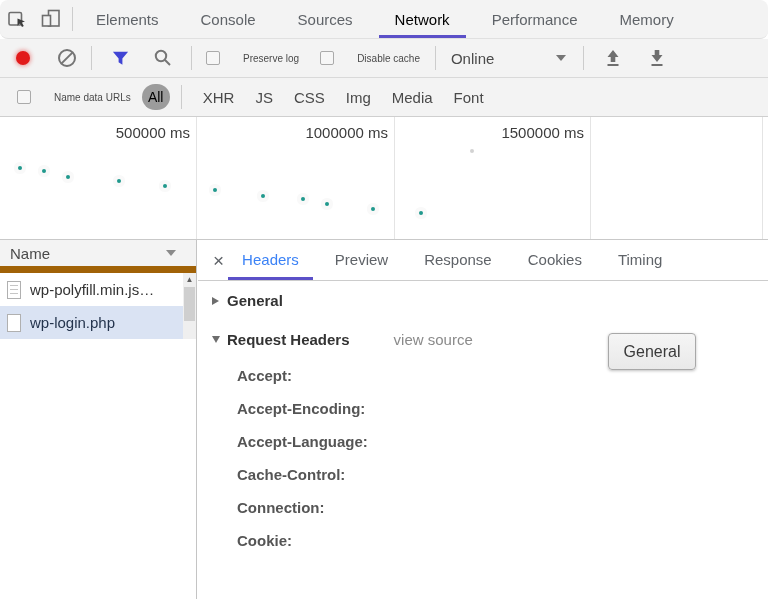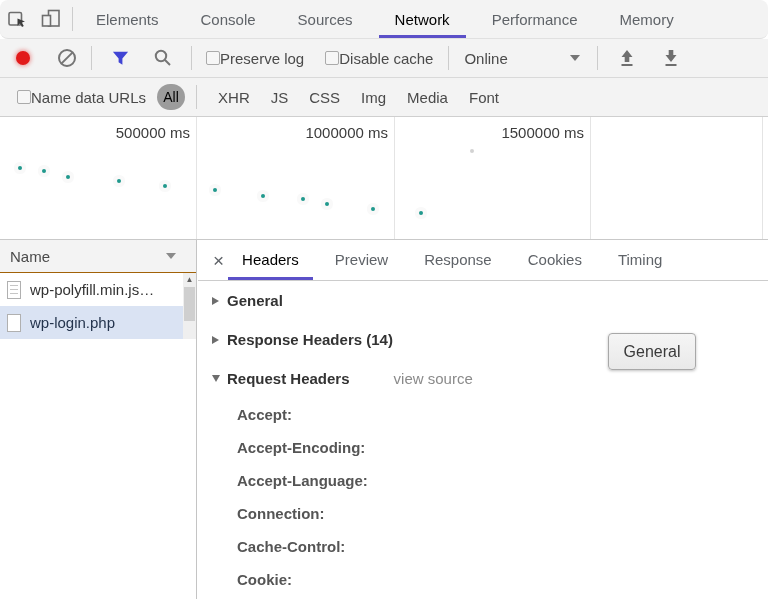--- a/index.html
+++ b/index.html
@@ -45,21 +45,21 @@
     background:#757575; transform:rotate(-45deg);
   }
   .toolbar .divider.d1 { margin-left:15px; }
   .funnel { margin-left:19px; }
   .search { margin-left:23px; }
   .chk-group { display:flex; align-items:center; }
   .checkbox {
     width:14px; height:14px; border:1px solid #aaa; border-radius:2px;
     background:#f6f6f6; flex:0 0 14px;
   }
-  .chk-label { margin-left:0; font-size:15px; color:#4a4a4a; white-space:nowrap; }
+  .chk-label { margin-left:23px; font-size:10px; color:#4a4a4a; white-space:nowrap; }
   .toolbar .divider.d2 { margin-left:18px; }
   .g-preserve { margin-left:14px; }
   .g-disable { margin-left:21px; }
   .toolbar .divider.d3 { margin-left:15px; }
   .throttle { display:flex; align-items:center; margin-left:15px; }
   .throttle-label { font-size:15px; color:#4a4a4a; }
   .caret-down {
     width:0; height:0; border-left:5px solid transparent; border-right:5px solid transparent;
     border-top:6px solid #757575;
   }
@@ -103,21 +103,21 @@
     box-shadow:0 0 0 4px rgba(130,130,130,.05);
   }
   .dot.muted { background:#d2d2d2; box-shadow:none; }
 
   
   .left-panel {
     position:absolute; left:0; top:240px; width:197px; height:359px;
     border-right:1px solid #c4c4c4; background:#fff;
   }
   .name-header {
-    height:33px; background:#f3f3f3; border-bottom:1px solid #a16207;
+    height:33px; background:#f3f3f3; border-bottom:7px solid #a16207;
     display:flex; align-items:center; padding-left:10px; position:relative;
     font-size:15px; color:#4a4a4a;
   }
   .name-header .caret-down {
     position:absolute; right:20px;
     border-left:5px solid transparent; border-right:5px solid transparent; border-top:6px solid #8a8a8a;
   }
   .req-row { height:33px; display:flex; align-items:center; padding-left:7px; font-size:15px; color:#333; }
   .req-row.selected { background:#dae3f3; color:#24344d; }
   .file-icon { width:14px; height:18px; border:1px solid #b0b0b0; background:#fff; margin-right:9px; flex:0 0 14px; position:relative; }
@@ -130,21 +130,21 @@
   .scroll-up { height:13px; text-align:center; font-size:8px; line-height:13px; color:#5f5f5f; }
   .scroll-thumb { position:absolute; left:1px; top:14px; width:11px; height:34px; background:#cfcfcf; }
 
   .right-panel { position:absolute; left:198px; top:240px; width:570px; height:359px; background:#fff; }
   .detail-tabs {
     height:41px; display:flex; align-items:center; border-bottom:1px solid #ccc;
     padding-left:15px; background:#fff;
   }
   .close-x { font-size:19px; color:#5f6368; margin-right:16px; line-height:1; }
   .detail-tab { position:relative; font-size:15px; color:#5f6368; line-height:40px; padding:0 2px; margin-right:32px; white-space:nowrap; }
-  .detail-tab.active { color:#000000; }
+  .detail-tab.active { color:#3b82f6; }
   .detail-tab.active::after {
     content:''; position:absolute; left:-12px; right:-12px; bottom:0; height:3px; background:#5b50c8;
   }
   .section-row { height:39px; display:flex; align-items:center; padding-left:14px; }
   .tri { width:0; height:0; margin-right:8px; flex:0 0 auto; }
   .tri.collapsed { border-left:7px solid #6d6d6d; border-top:4px solid transparent; border-bottom:4px solid transparent; }
   .tri.expanded { border-top:7px solid #6d6d6d; border-left:4px solid transparent; border-right:4px solid transparent; margin-right:7px; }
   .section-title { font-size:15px; font-weight:bold; color:#333; white-space:nowrap; }
   .view-source { margin-left:44px; font-size:15px; color:#8a8a8a; }
   .header-item { height:33px; line-height:33px; padding-left:39px; font-size:15px; font-weight:bold; color:#555; white-space:nowrap; }
@@ -292,30 +292,26 @@
     <div class="detail-tab">Response</div>
     <div class="detail-tab">Cookies</div>
     <div class="detail-tab">Timing</div>
   </div>
   <div class="detail-content">
     <div class="section-row">
       <div class="tri collapsed"></div>
       <span class="section-title">General</span>
     </div>
     <div class="section-row">
-      <div class="tri collapsed"></div>
-      <span class="section-title">Response Headers (14)</span>
-    </div>
-    <div class="section-row">
       <div class="tri expanded"></div>
       <span class="section-title">Request Headers</span>
       <span class="view-source">view source</span>
     </div>
     <div class="header-item">Accept:</div>
     <div class="header-item">Accept-Encoding:</div>
     <div class="header-item">Accept-Language:</div>
+    <div class="header-item">Cache-Control:</div>
     <div class="header-item">Connection:</div>
-    <div class="header-item">Cache-Control:</div>
     <div class="header-item">Cookie:</div>
   </div>
 </div>
 
 <div class="floating-btn">General</div>
 
 </body></html>

